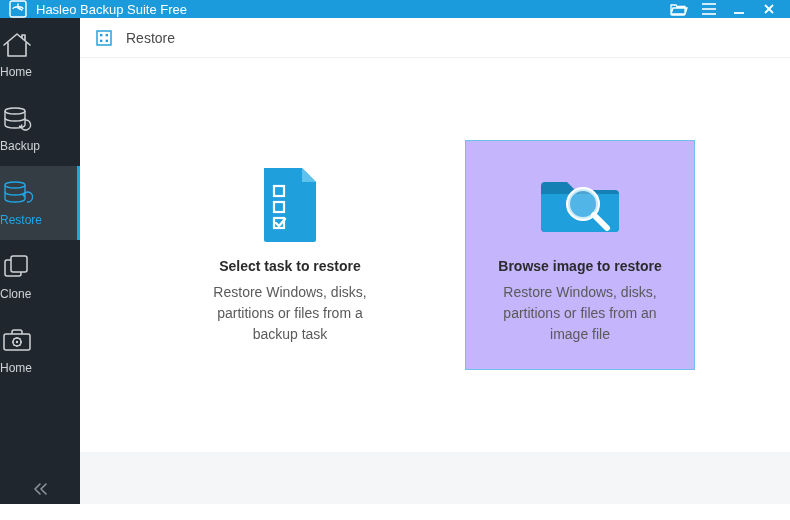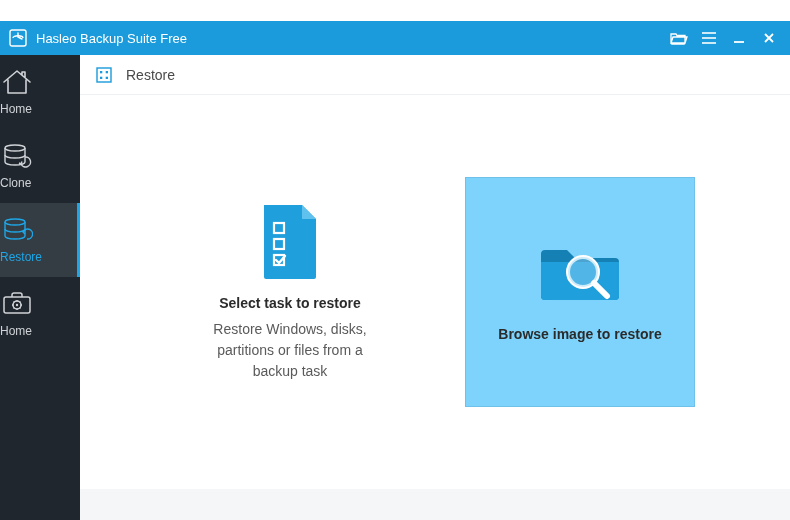--- a/index.html
+++ b/index.html
@@ -1,26 +1,25 @@
 <!DOCTYPE html>
 <html><head>
 <meta charset="utf-8">
 <style>
   * { margin: 0; padding: 0; box-sizing: border-box; font-family: "Segoe UI", Tahoma, sans-serif; }
   body { width: 790px; height: 520px; overflow: hidden; background: #fff; }
 
   
   .titlebar {
-    height: 34px;
+    height: 18px;
     background: #1b9bdb;
     display: flex;
     align-items: center;
     padding: 0 6px 0 8px;
     color: #fff;
-    margin-top: 21px;
   }
   .titlebar .app-icon {
     width: 20px; height: 20px; display: flex; align-items: center; justify-content: center;
     margin-right: 8px;
   }
   .titlebar .title { font-size: 13px; font-weight: 400; }
   .titlebar .spacer { flex: 1; }
   .titlebar .win-btn {
     width: 30px; height: 26px; display: flex; align-items: center; justify-content: center;
     cursor: pointer;
@@ -97,21 +96,21 @@
     display: flex;
     flex-direction: column;
     align-items: center;
     justify-content: center;
     text-align: center;
     padding: 16px 18px;
     cursor: pointer;
   }
   .option-card.selected {
     border: 1px solid #6fc1ec;
-    background: #7dd3fc;
+    background: #c4b5fd;
   }
   .option-img { height: 78px; display:flex; align-items:center; justify-content:center; margin-bottom: 14px; }
   .option-title { font-size: 14px; font-weight: 700; color: #2b2b2b; margin-bottom: 8px; }
   .option-desc { font-size: 14px; color: #5a5a5a; line-height: 1.5; }
 
   .footer-strip {
     height: 52px;
     background: #f4f6f8;
   }
 </style>
@@ -169,36 +168,45 @@
     <div class="nav-item">
       <span class="nav-icon">
         <svg width="32" height="26" viewBox="0 0 32 26">
           <ellipse cx="14" cy="5" rx="10" ry="3" fill="none" stroke="#cfd3d8" stroke-width="1.4"></ellipse>
           <path d="M4 5 V19 a10 3 0 0 0 20 0 V5" fill="none" stroke="#cfd3d8" stroke-width="1.4"></path>
           <path d="M4 12 a10 3 0 0 0 20 0" fill="none" stroke="#cfd3d8" stroke-width="1.4"></path>
           <path d="M24 14 a5 5 0 1 1 -4 7" fill="none" stroke="#cfd3d8" stroke-width="1.4"></path>
           <path d="M18 20 l2 1 l1 -2.5" fill="none" stroke="#cfd3d8" stroke-width="1.4"></path>
         </svg>
       </span>
-      <span>Clone</span>
+      <span>Backup</span>
     </div>
 
     <div class="nav-item active">
       <span class="nav-icon">
         <svg width="32" height="26" viewBox="0 0 32 26">
           <ellipse cx="14" cy="5" rx="10" ry="3" fill="none" stroke="#1ea6e6" stroke-width="1.4"></ellipse>
           <path d="M4 5 V19 a10 3 0 0 0 20 0 V5" fill="none" stroke="#1ea6e6" stroke-width="1.4"></path>
           <path d="M4 12 a10 3 0 0 0 20 0" fill="none" stroke="#1ea6e6" stroke-width="1.4"></path>
           <path d="M26 22 a5 5 0 1 0 -4 -7" fill="none" stroke="#1ea6e6" stroke-width="1.4"></path>
           <path d="M24 13 l-2 2 l2 2" fill="none" stroke="#1ea6e6" stroke-width="1.4"></path>
         </svg>
       </span>
       <span>Restore</span>
     </div>
 
+    <div class="nav-item">
+      <span class="nav-icon">
+        <svg width="30" height="26" viewBox="0 0 30 26">
+          <rect x="3" y="6" width="16" height="16" rx="2" fill="none" stroke="#cfd3d8" stroke-width="1.5"></rect>
+          <rect x="9" y="2" width="16" height="16" rx="2" fill="#20262d" stroke="#cfd3d8" stroke-width="1.5"></rect>
+        </svg>
+      </span>
+      <span>Clone</span>
+    </div>
 
     <div class="nav-item">
       <span class="nav-icon">
         <svg width="32" height="26" viewBox="0 0 32 26">
           <rect x="3" y="6" width="26" height="16" rx="2" fill="none" stroke="#cfd3d8" stroke-width="1.5"></rect>
           <path d="M11 6 V4 a2 2 0 0 1 2 -2 h6 a2 2 0 0 1 2 2 V6" fill="none" stroke="#cfd3d8" stroke-width="1.5"></path>
           <circle cx="16" cy="14" r="4" fill="none" stroke="#cfd3d8" stroke-width="1.5"></circle>
           <circle cx="16" cy="14" r="1.2" fill="#cfd3d8"></circle>
           <path d="M16 9 v1.5 M16 17.5 v1.5 M11 14 h1.5 M19.5 14 h1.5 M12.5 10.5 l1 1 M19.5 10.5 l-1 1 M12.5 17.5 l1 -1 M19.5 17.5 l-1 -1" stroke="#cfd3d8" stroke-width="1.3"></path>
         </svg>
@@ -248,19 +256,20 @@
         <div class="option-img">
           <svg width="86" height="70" viewBox="0 0 86 70">
             <path d="M4 16 a4 4 0 0 1 4 -4 h22 l8 8 h40 a4 4 0 0 1 4 4 v34 a4 4 0 0 1 -4 4 H8 a4 4 0 0 1 -4 -4 Z" fill="#1580b3"></path>
             <path d="M4 24 h78 v34 a4 4 0 0 1 -4 4 H8 a4 4 0 0 1 -4 -4 Z" fill="#1f9fdc"></path>
             <circle cx="46" cy="34" r="15" fill="none" stroke="#fff" stroke-width="4"></circle>
             <circle cx="46" cy="34" r="15" fill="#8fd3f4" fill-opacity="0.45"></circle>
             <line x1="57" y1="45" x2="70" y2="58" stroke="#fff" stroke-width="6" stroke-linecap="round"></line>
           </svg>
         </div>
         <div class="option-title">Browse image to restore</div>
+        <div class="option-desc">Restore Windows, disks, partitions or files from an image file</div>
       </div>
 
     </div>
 
     <div class="footer-strip"></div>
   </div>
 </div>
 
 </body></html>

